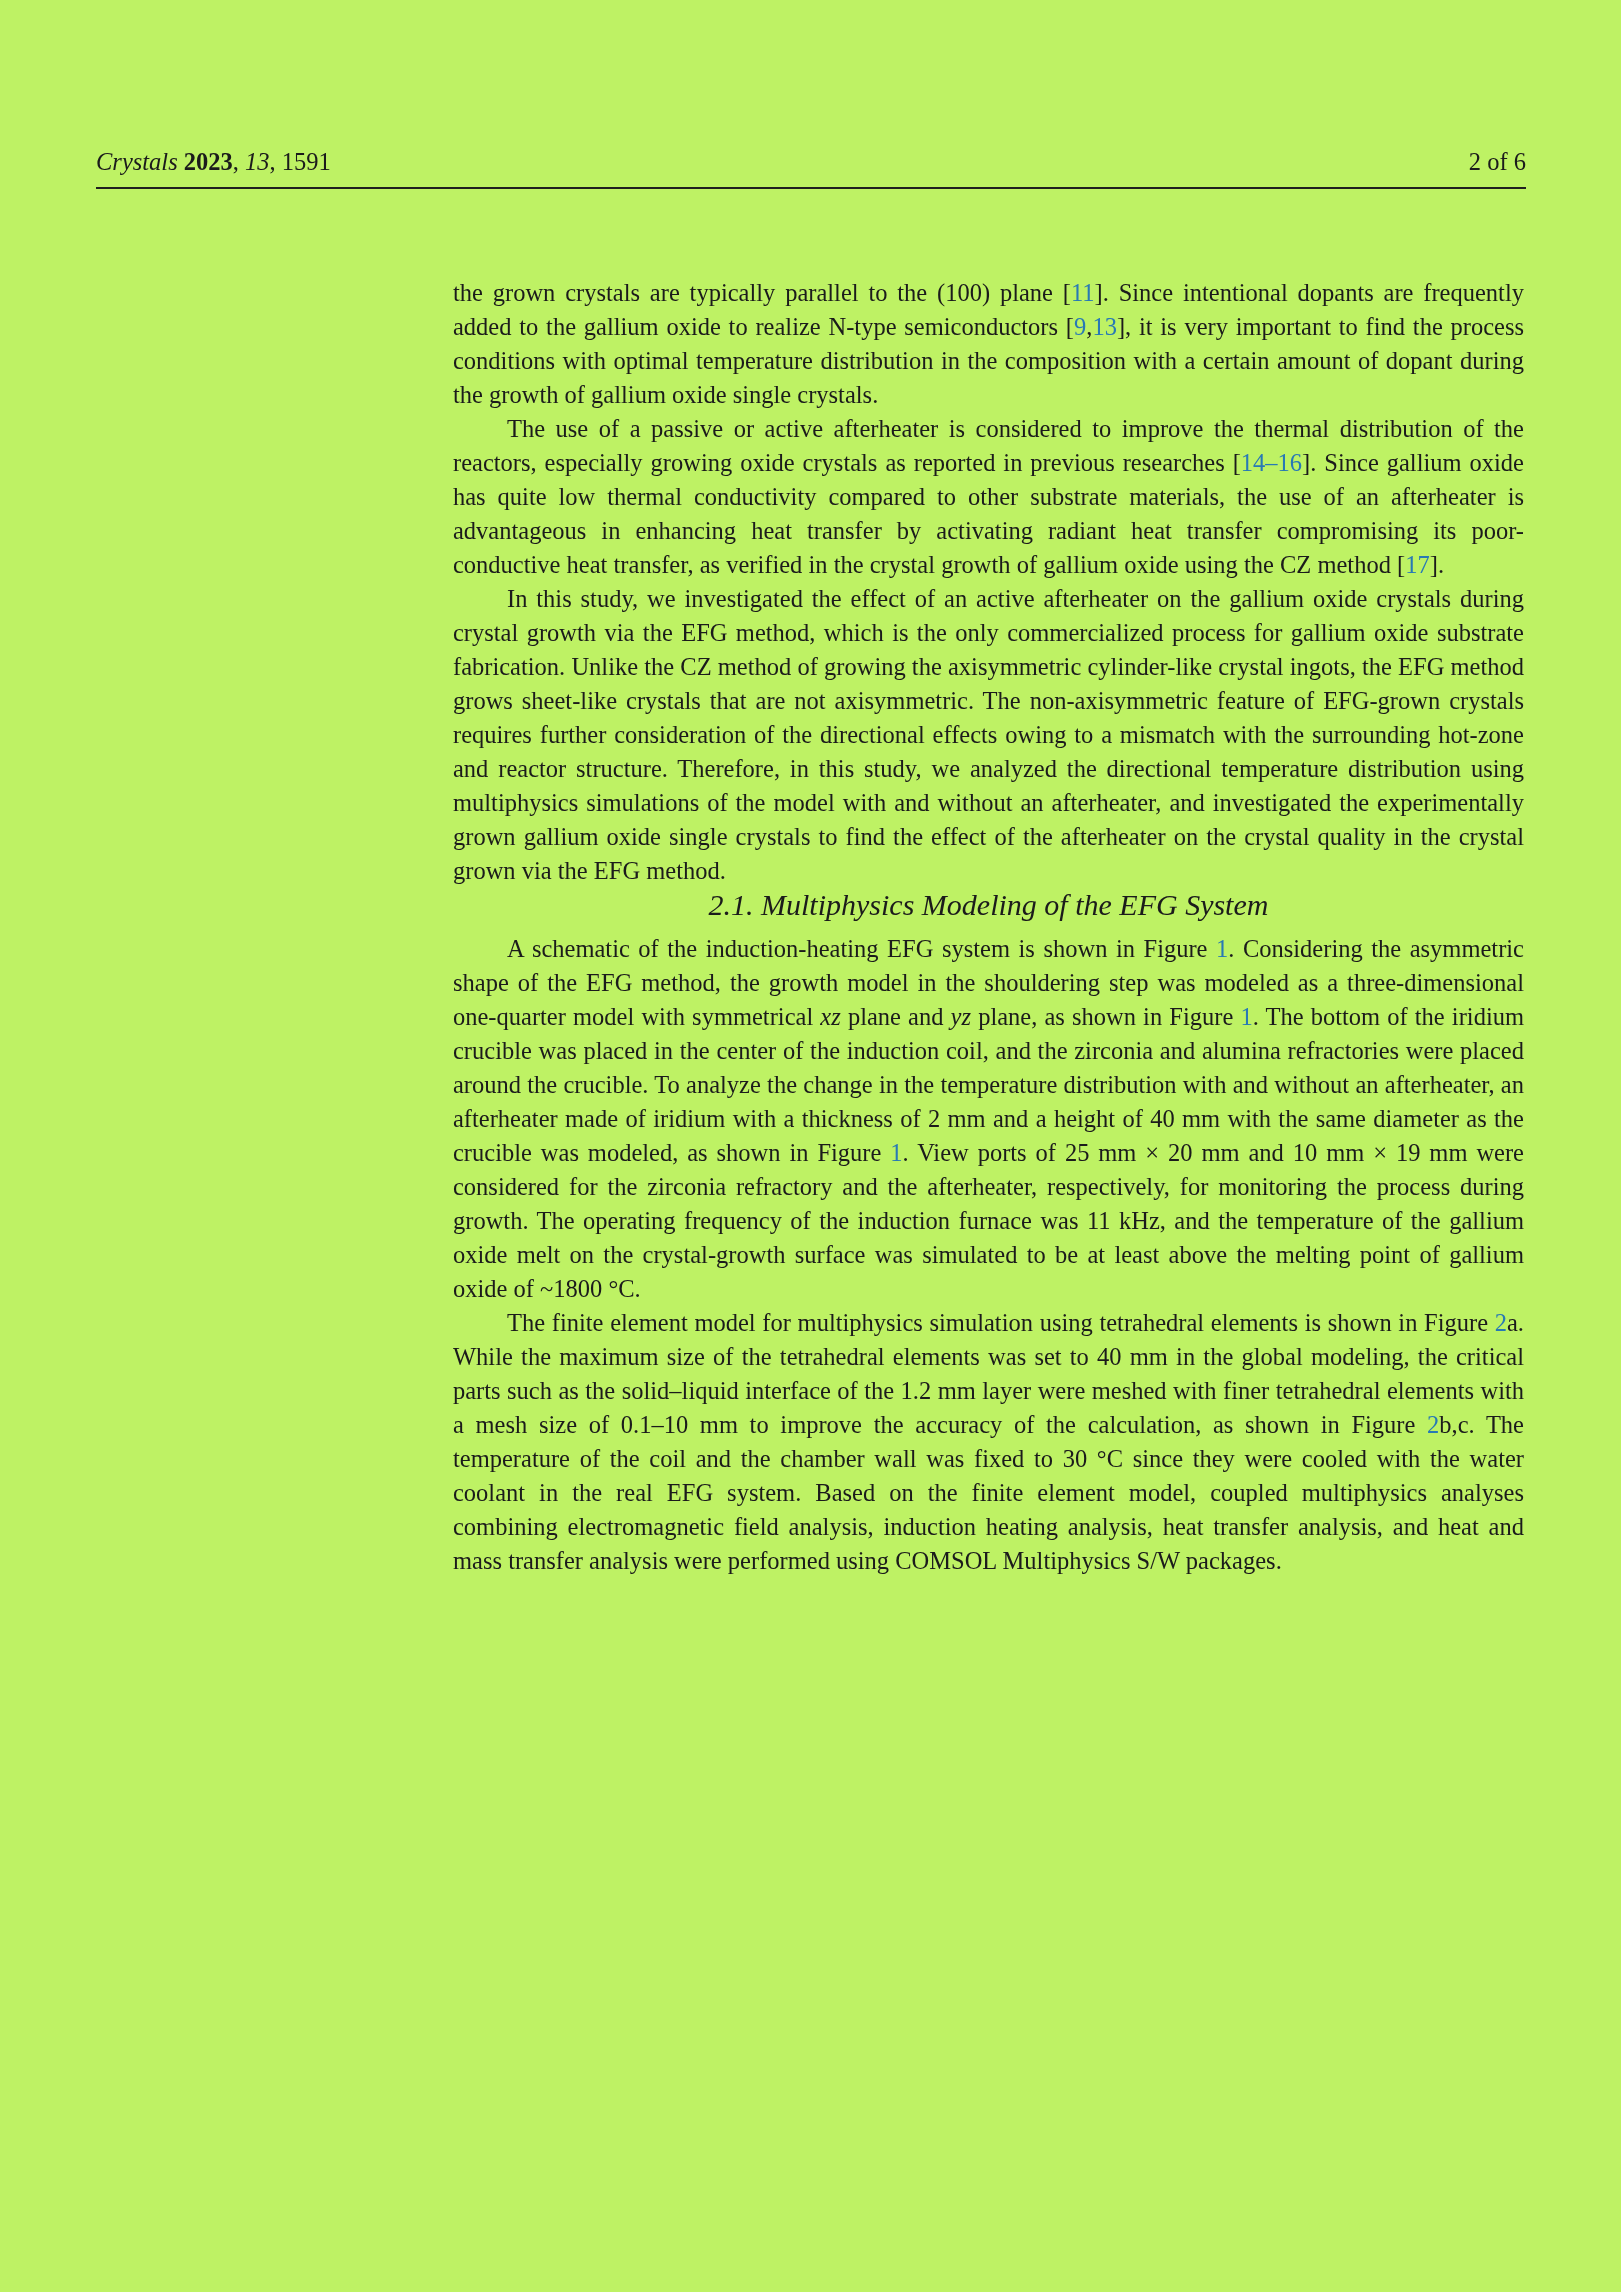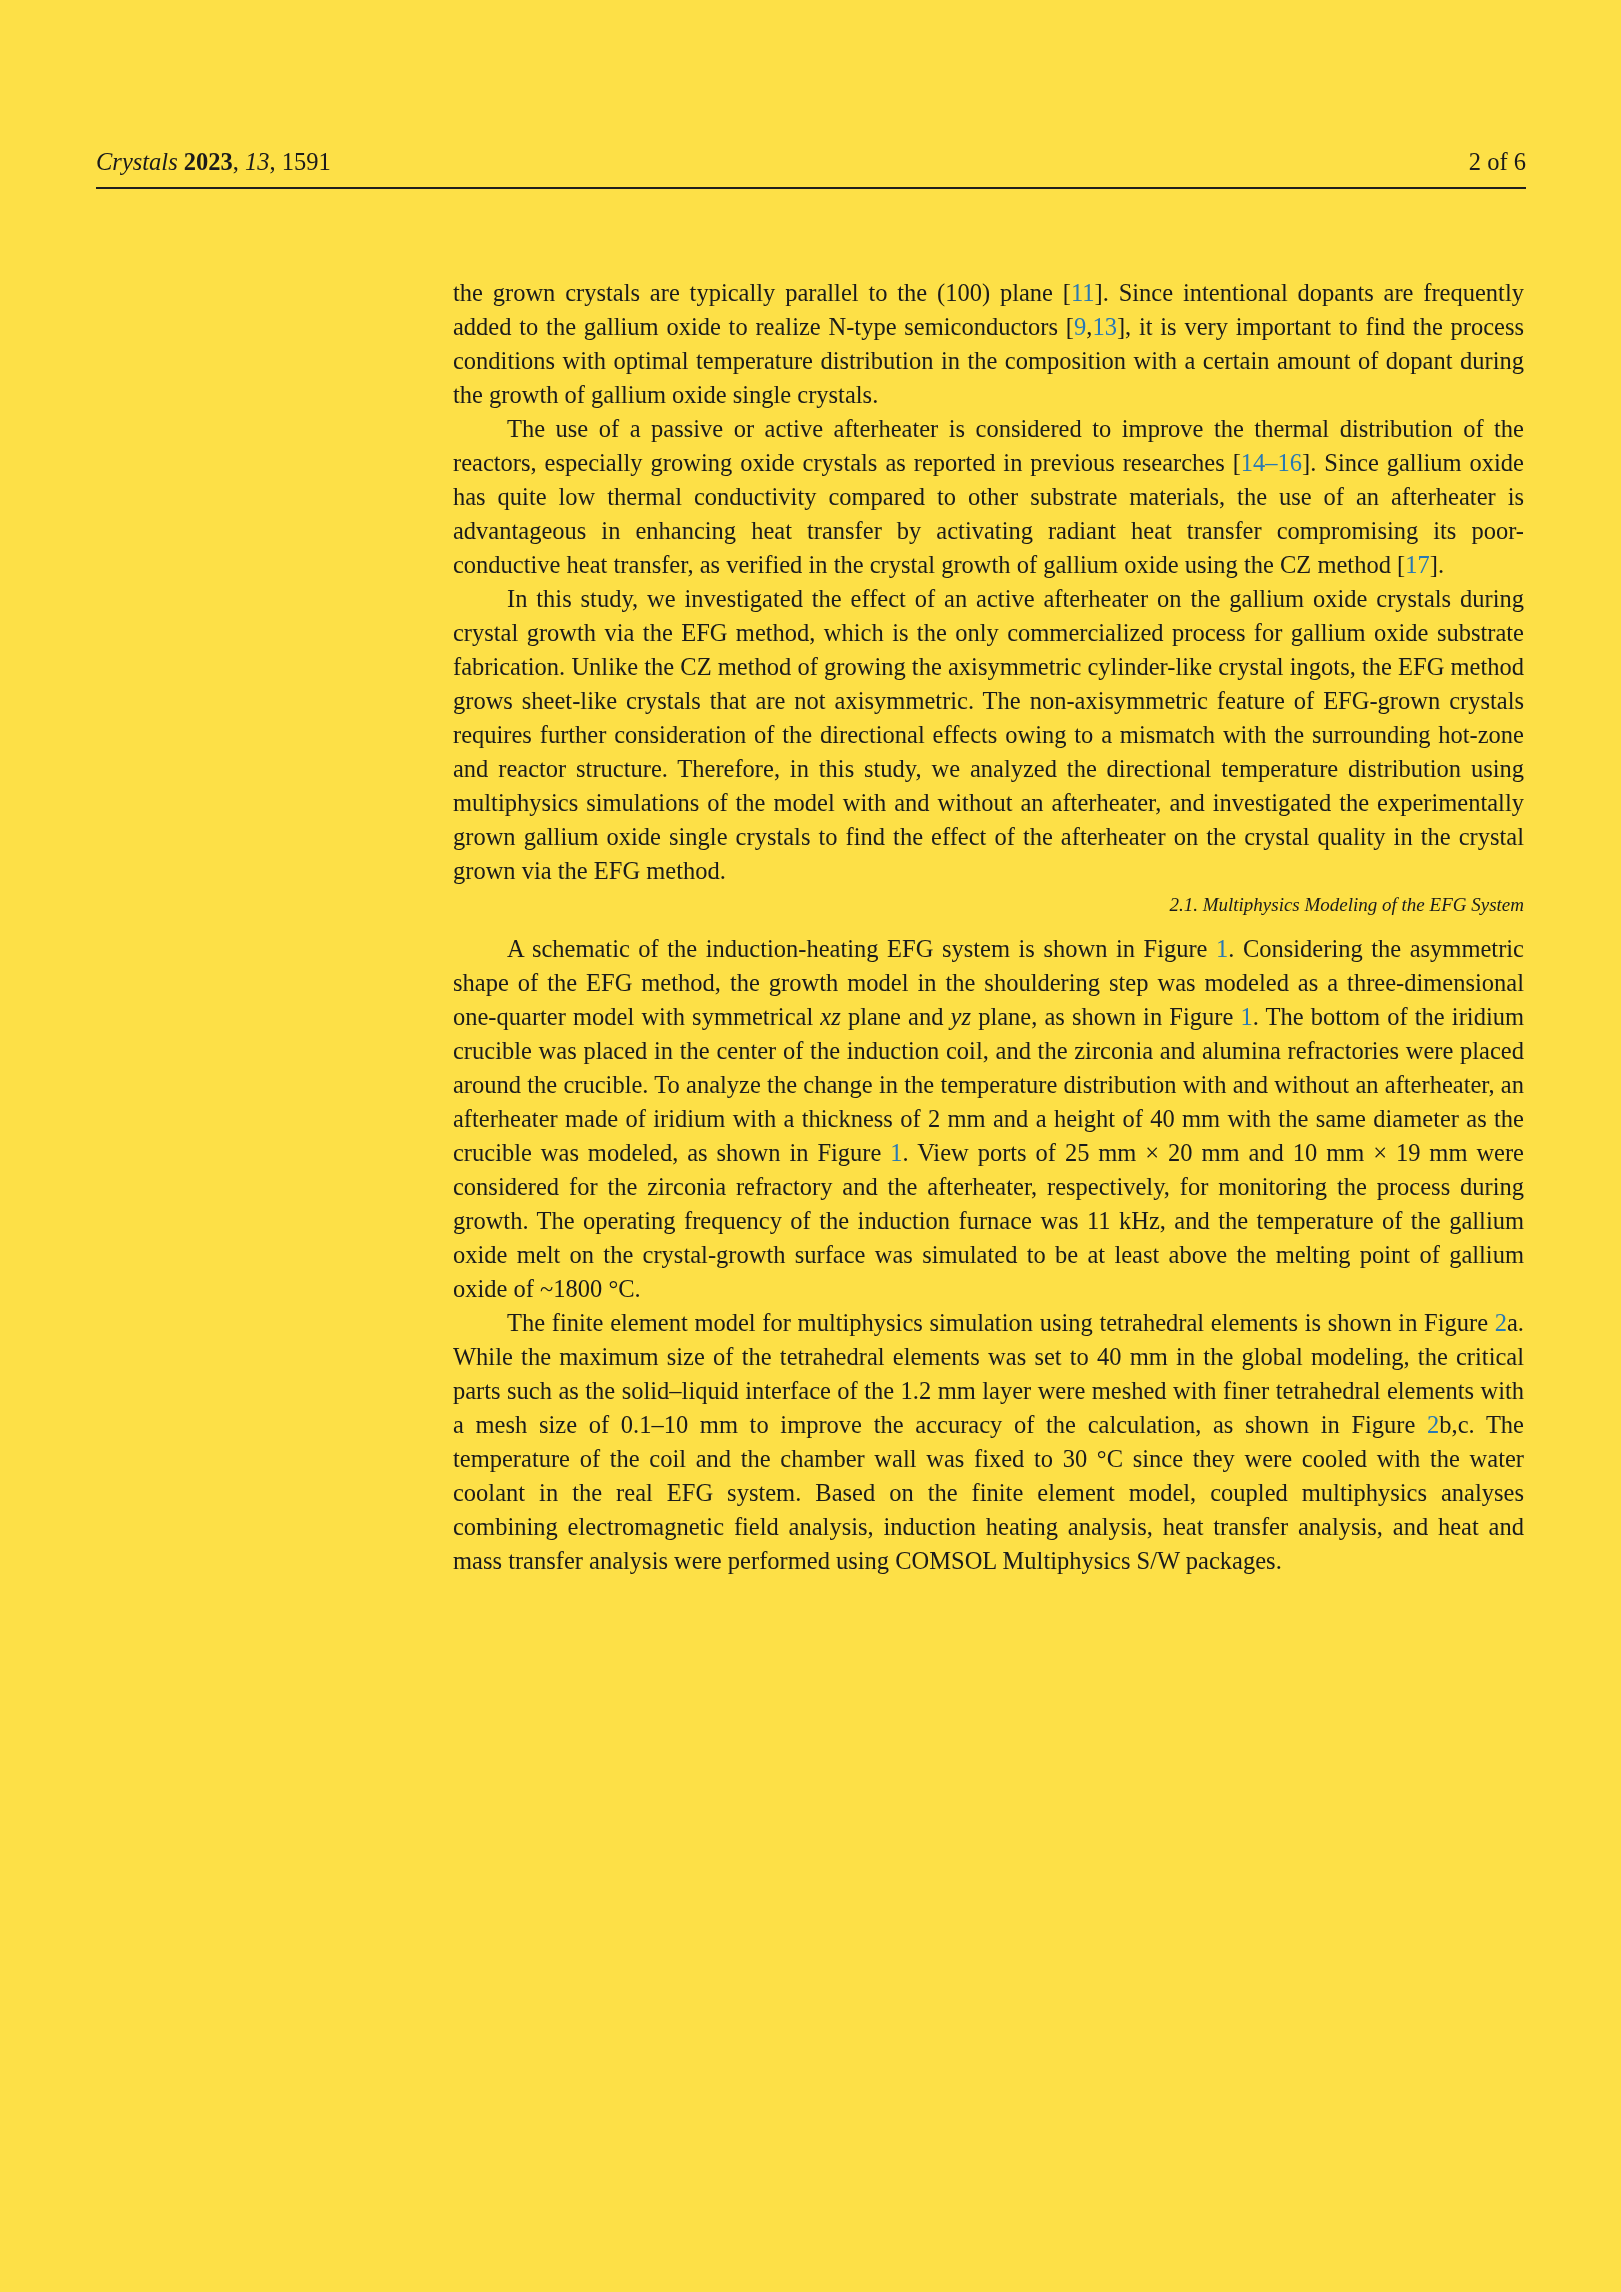--- a/index.html
+++ b/index.html
@@ -1,21 +1,21 @@
 <!DOCTYPE html>
 <html><head>
 <meta charset="utf-8">
 <title>Crystals 2023, 13, 1591 — page 2</title>
 <style>
   html, body { margin: 0; padding: 0; background: #ffffff; }
   .page {
     position: relative;
     width: 1621px;
     height: 2293px;
-    background: #fde047;
+    background: #bef264;
     font-family: "Liberation Serif", serif;
     color: #1b1b1b;
     --link-color: #2879b5;
     overflow: hidden;
   }
   .page-header {
     position: absolute;
     left: 96px;
     top: 147px;
     width: 1430px;
@@ -45,26 +45,26 @@
   .article-body p { margin: 0; text-indent: 54px; }
   .article-body p.no-indent { text-indent: 0; }
   h2.section-heading {
     font-size: 24.5px;
     font-weight: bold;
     line-height: 34px;
     margin: 35px 0 0 0;
     text-align: left;
   }
   h3.subsection-heading {
-    font-size: 19px;
+    font-size: 30px;
     font-weight: normal;
     font-style: italic;
     line-height: 34px;
     margin: 0 0 9.8px 0;
-    text-align: right;
+    text-align: center;
   }
   .italic { font-style: italic; }
   .bold { font-weight: bold; }
   .ref-link { color: var(--link-color); text-decoration: none; cursor: pointer; }
 </style>
 </head>
 <body>
 
 <div class="page" style="--link-color: #2879b5; color: rgb(27, 27, 27);">
   <header class="page-header">

